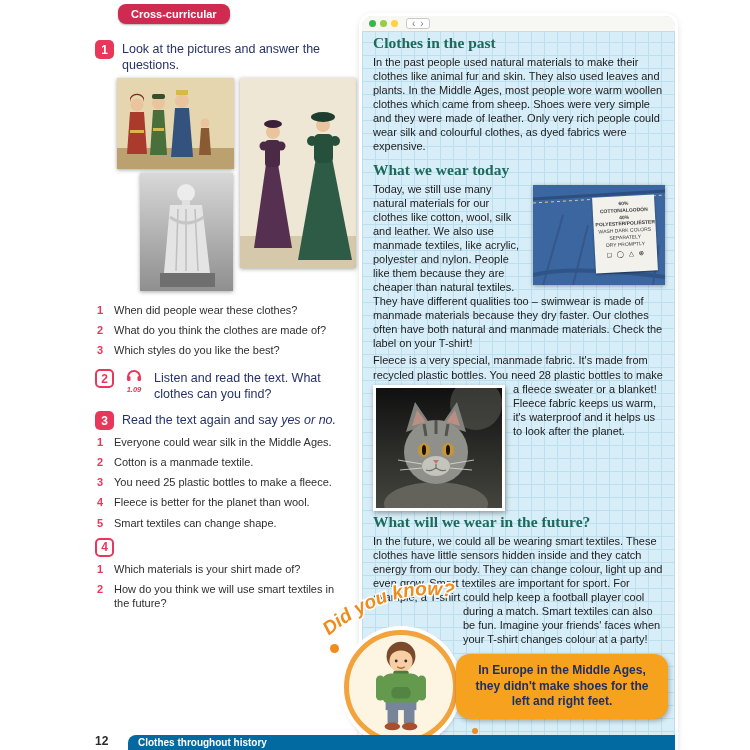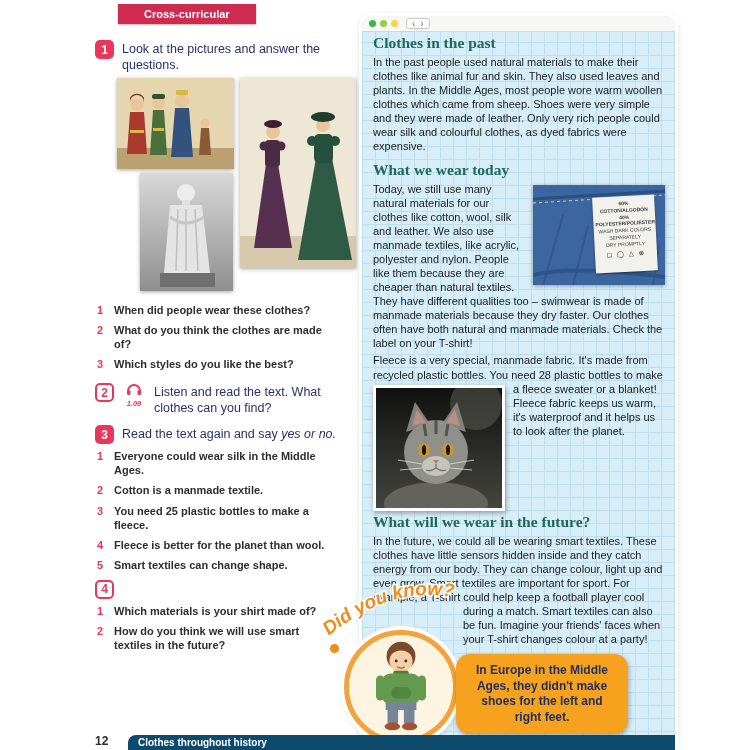--- a/index.html
+++ b/index.html
@@ -2,21 +2,21 @@
 <html><head>
 <meta charset="utf-8">
 <style>
   * { box-sizing: border-box; margin: 0; padding: 0; }
   html,body { width:750px; height:750px; background:#fff; overflow:hidden;
               font-family:"Liberation Sans", sans-serif; }
   .page { position:relative; width:750px; height:750px; background:#fff; }
 
   
   .badge { position:absolute; left:118px; top:4px; background:#cf2b50; color:#fff;
-           font-size:11px; font-weight:bold; padding:4px 26px; border-radius:0;
+           font-size:11px; font-weight:bold; padding:4px 13px; border-radius:8px;
            box-shadow:0 1px 2px rgba(0,0,0,.3); }
 
   
   .left-col { position:absolute; left:95px; top:40px; width:266px; }
   .ex-head { display:flex; gap:8px; margin-bottom:5px; align-items:flex-start; }
   .ex-num { flex:none; width:19px; height:19px; border-radius:5px; display:flex;
             align-items:center; justify-content:center; font-weight:bold; font-size:12px; }
   .ex-num.solid { background:#e8375a; color:#fff; }
   .ex-num.outline { background:#fff; border:2px solid #e8375a; color:#e8375a; }
   .ex-title { font-weight:normal; color:#26316b; font-size:12.5px; line-height:1.28; padding-top:1px; }
@@ -24,21 +24,21 @@
   .audio { flex:none; width:24px; text-align:center; color:#e8375a; margin-top:-1px; }
   .audio .track { font-size:7.5px; font-weight:bold; color:#e8375a; margin-top:-1px;font-style:italic; }
 
   .photos { position:relative; height:216px; margin:4px 0 9px; }
   .photo { position:absolute; box-shadow:0 1px 4px rgba(0,0,0,.35); background:#ddd; overflow:hidden; }
   .photo svg { display:block; width:100%; height:100%; }
   .photo-medieval  { left:22px;  top:0;    width:117px; height:91px; }
   .photo-victorian { left:145px; top:0;    width:116px; height:190px; }
   .photo-statue    { left:45px;  top:95px; width:93px;  height:118px; }
 
-  ol.q-list { list-style:none; counter-reset:q; margin:0 0 8px 2px;font-weight:bold; }
+  ol.q-list { list-style:none; counter-reset:q; margin:0 0 8px 2px; }
   ol.q-list li { counter-increment:q; position:relative; padding-left:17px; font-size:11px;
                  color:#2e2e2e; line-height:1.28; margin-bottom:6px; max-width:238px; }
   ol.q-list li::before { content:counter(q); position:absolute; left:0; top:0;
                          color:#e8375a; font-weight:bold; }
   .gap-s { height:4px; }
 
   
   .panel { position:absolute; left:362px; top:16px; width:313px; height:734px;
            background-color:#d7edf7; border-radius:10px 10px 0 0;
            background-image:linear-gradient(#bcdfef 1px, transparent 1px),
@@ -78,27 +78,27 @@
   .dyk { position:absolute; left:316px; top:580px; width:192px; height:172px; }
   .dyk-arc { position:absolute; left:0; top:0; width:192px; height:64px; overflow:visible; }
   .dyk-circle { position:absolute; left:28px; top:50px; width:114px; height:114px; border-radius:50%;
                 background:#fdf4e2; border:5px solid #f3a33c; box-shadow:0 0 0 4px #fff,1px 3px 6px rgba(0,0,0,.3);
                 display:flex; align-items:center; justify-content:center; overflow:hidden; }
   .dyk-dot { position:absolute; border-radius:50%; background:#f08c1e; }
   .dyk-dot.d1 { width:9px; height:9px; left:14px; top:64px; }
   .dyk-dot.d2 { width:6px; height:6px; left:156px; top:148px; }
   .dyk-dot.d3 { width:7px; height:7px; left:40px; top:166px; }
 
-  .fact-box { position:absolute; left:456px; top:654px; width:172px; background:#f6a21e;
+  .fact-box { position:absolute; left:456px; top:654px; width:212px; background:#f6a21e;
               border-radius:14px; padding:9px 12px; font-size:12px; font-weight:bold; color:#203063;
               line-height:1.3; text-align:center; box-shadow:1px 2px 5px rgba(0,0,0,.3); }
 
   
   .page-num { position:absolute; left:95px; top:734px; font-size:12px; font-weight:bold; color:#2b2b2b; }
-  .footer-bar { position:absolute; left:128px; top:735px; width:547px; height:15px; background:#0c4a6e;
+  .footer-bar { position:absolute; left:128px; top:735px; width:547px; height:15px; background:#0369a1;
                 border-radius:8px 0 0 0; color:#fff; font-size:10px; font-weight:bold;
                 padding:2px 0 0 10px; }
 </style>
 </head>
 <body>
 
 <div class="page">
 
   <div class="badge">Cross-curricular</div>
 

